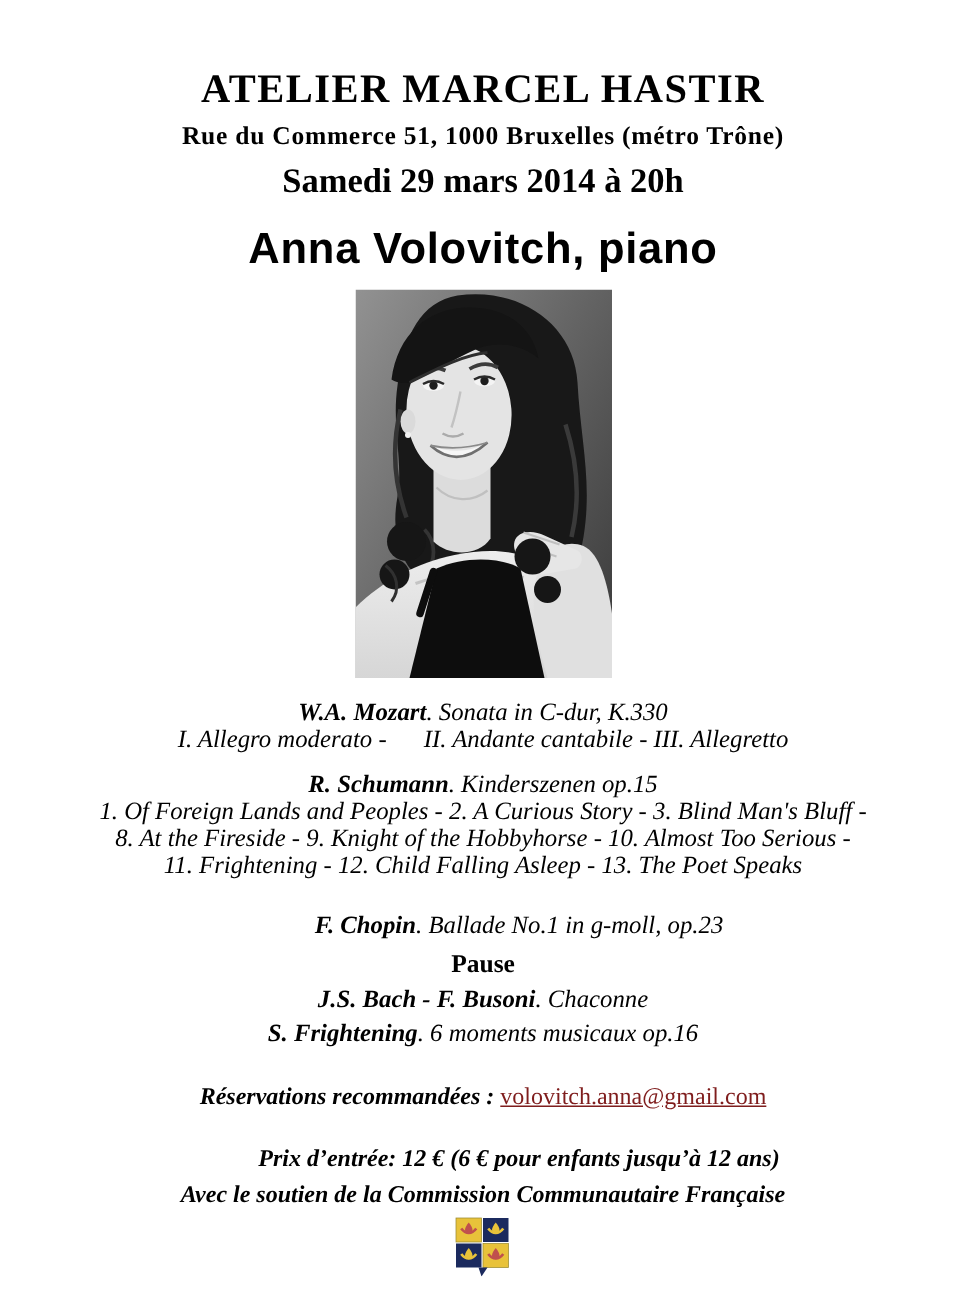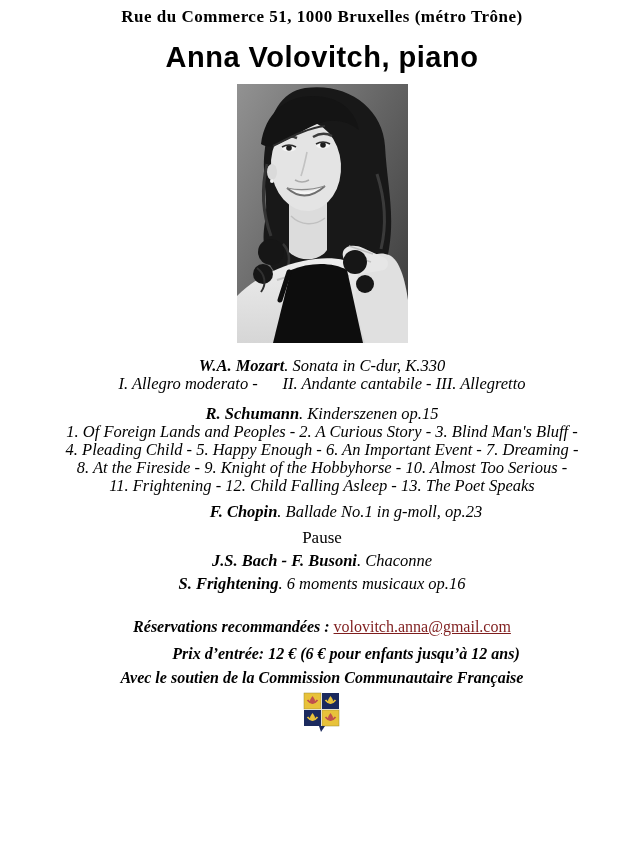--- a/index.html
+++ b/index.html
@@ -28,36 +28,38 @@
   .artist .instr { }
   
   .photo-wrap { margin-top:10px; line-height:0; }
   .photo-wrap svg { display:inline-block; }
   
   .program { margin-top:13px; font-style:italic; font-size:16.5px; }
   .piece { line-height:19px; }
   .piece .comp { font-weight:bold; }
   .movements { line-height:18px; white-space:pre-wrap; }
   .mt11 { margin-top:11px; }
-  .mt7  { margin-top:7px;padding-left:48px; }
+  .mt7  { margin-top:21px;padding-left:48px; }
   .mt6  { margin-top:4px; }
-  .pause { margin-top:7px; font-style:normal; font-weight:normal; font-size:17px; line-height:19px; }
+  .pause { margin-top:7px; font-style:normal; font-weight:bold; font-size:17px; line-height:19px; }
   
   .footer { margin-top:24px; font-size:16px; font-weight:bold; font-style:italic; }
   .footer p { line-height:20px; }
   .email-link { font-style:normal; font-weight:normal; color:#7f1d1d; text-decoration:underline; }
   .logo-wrap { margin-top:4px; line-height:0; }
 </style>
 </head>
 <body>
 
 <div class="page">
 
   <div>
+    <h1 class="title">ATELIER MARCEL HASTIR</h1>
     <p class="address">Rue du Commerce 51, 1000 Bruxelles (métro Trône)</p>
+    <p class="date">Samedi 29 mars 2014 à 20h</p>
     <p class="artist"><span>Anna Volovitch, </span><span class="instr">piano</span></p>
   </div>
 
   <div class="photo-wrap">
     <svg width="171" height="259" viewBox="0 0 171 259" aria-label="portrait">
       <defs>
         <linearGradient id="bgg" x1="0" y1="0" x2="1" y2="0.85">
           <stop offset="0" stop-color="#929292"></stop>
           <stop offset="0.55" stop-color="#636363"></stop>
           <stop offset="1" stop-color="#3e3e3e"></stop>
@@ -124,21 +126,20 @@
       <path d="M 20,184 C 28,190 30,200 24,208" stroke="#303030" stroke-width="2" fill="none"></path>
     </svg>
   </div>
 
   <div class="program">
     <p class="piece"><span class="comp">W.A. Mozart</span><span>. Sonata in C-dur, K.330</span></p>
     <p class="movements">I. Allegro moderato -      II. Andante cantabile - III. Allegretto</p>
 
     <p class="piece mt11"><span class="comp">R. Schumann</span><span>. Kinderszenen op.15</span></p>
     <p class="movements">1. Of Foreign Lands and Peoples - 2. A Curious Story - 3. Blind Man's Bluff -</p>
-    <p class="movements">4. Pleading Child - 5. Happy Enough - 6. An Important Event - 7. Dreaming -</p>
     <p class="movements">8. At the Fireside - 9. Knight of the Hobbyhorse - 10. Almost Too Serious -</p>
     <p class="movements">11. Frightening - 12. Child Falling Asleep - 13. The Poet Speaks</p>
 
     <p class="piece mt7"><span class="comp">F. Chopin</span><span>. Ballade No.1 in g-moll, op.23</span></p>
 
     <p class="pause">Pause</p>
 
     <p class="piece mt6"><span class="comp">J.S. Bach - F. Busoni</span><span>. Chaconne</span></p>
 
     <p class="piece mt6"><span class="comp">S. Frightening</span><span>. 6 moments musicaux op.16</span></p>

